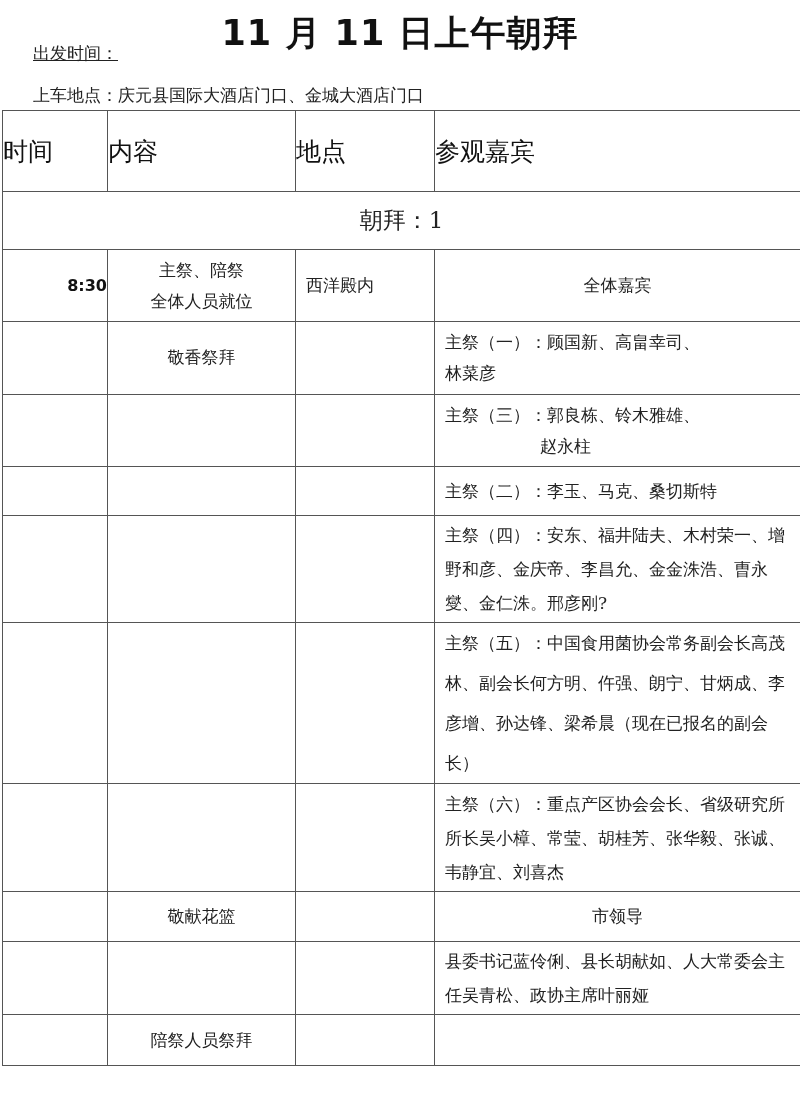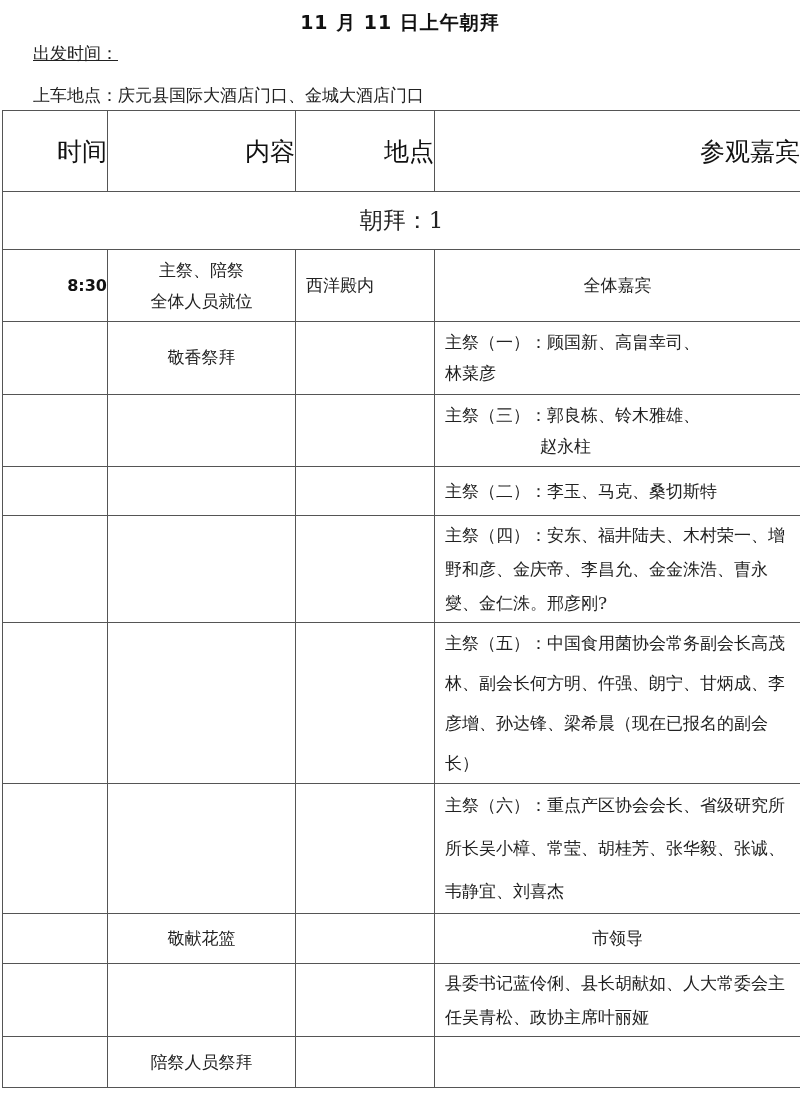--- a/index.html
+++ b/index.html
@@ -1,27 +1,27 @@
 <!DOCTYPE html>
 <html><head>
 <meta charset="utf-8">
 <style>
   html, body { margin:0; padding:0; background:#ffffff; }
   body { width:800px; height:1098px; position:relative; overflow:hidden;
          font-family:"DejaVu Serif","Liberation Serif",serif; color:#222; }
   .title { position:absolute; top:10px; left:0; width:800px; text-align:center;
            font-family:"DejaVu Sans","Liberation Sans",sans-serif; font-weight:bold;
-           font-size:19px; color:#111; letter-spacing:1px; }
+           font-size:35px; color:#111; letter-spacing:1px; }
   .meta { position:absolute; left:33px; font-size:17px; color:#222; }
   .meta.l1 { top:42px;text-decoration:underline; }
   .meta.l2 { top:84px; }
   table { position:absolute; top:110px; left:2px; width:798px; border-collapse:collapse;
           table-layout:fixed; }
   td, th { border:1.5px solid #555; padding:0; font-weight:normal; vertical-align:middle; }
-  th { font-family:"DejaVu Sans","Liberation Sans",sans-serif; font-size:25px; color:#111; text-align:right; }
+  th { font-family:"DejaVu Sans","Liberation Sans",sans-serif; font-size:25px; color:#111; text-align:left; }
   td { font-size:17px; line-height:31px; color:#222; }
   .c { text-align:center; }
   .l { text-align:left; padding-left:10px; padding-right:4px; }
   .time { font-family:"DejaVu Sans","Liberation Sans",sans-serif; font-weight:bold; font-size:16px; text-align:right; color:#111; }
   .section { text-align:center; font-size:23px; }
   .guest-ind { display:block; padding-left:95px; }
 </style>
 </head>
 <body>
 
@@ -88,21 +88,21 @@
   <tr style="height:142px">
     <td></td>
     <td></td>
     <td></td>
     <td class="l" style="line-height:40px">主祭（五）：中国食用菌协会常务副会长高茂林、副会长何方明、仵强、朗宁、甘炳成、李彦增、孙达锋、梁希晨（现在已报名的副会长）</td>
   </tr>
   <tr style="height:108px">
     <td></td>
     <td></td>
     <td></td>
-    <td class="l" style="line-height:43px">主祭（六）：重点产区协会会长、省级研究所所长吴小樟、常莹、胡桂芳、张华毅、张诚、韦静宜、刘喜杰</td>
+    <td class="l" style="line-height:34px">主祭（六）：重点产区协会会长、省级研究所所长吴小樟、常莹、胡桂芳、张华毅、张诚、韦静宜、刘喜杰</td>
   </tr>
   <tr style="height:50px">
     <td></td>
     <td class="c">敬献花篮</td>
     <td></td>
     <td class="c">市领导</td>
   </tr>
   <tr style="height:73px">
     <td></td>
     <td></td>

